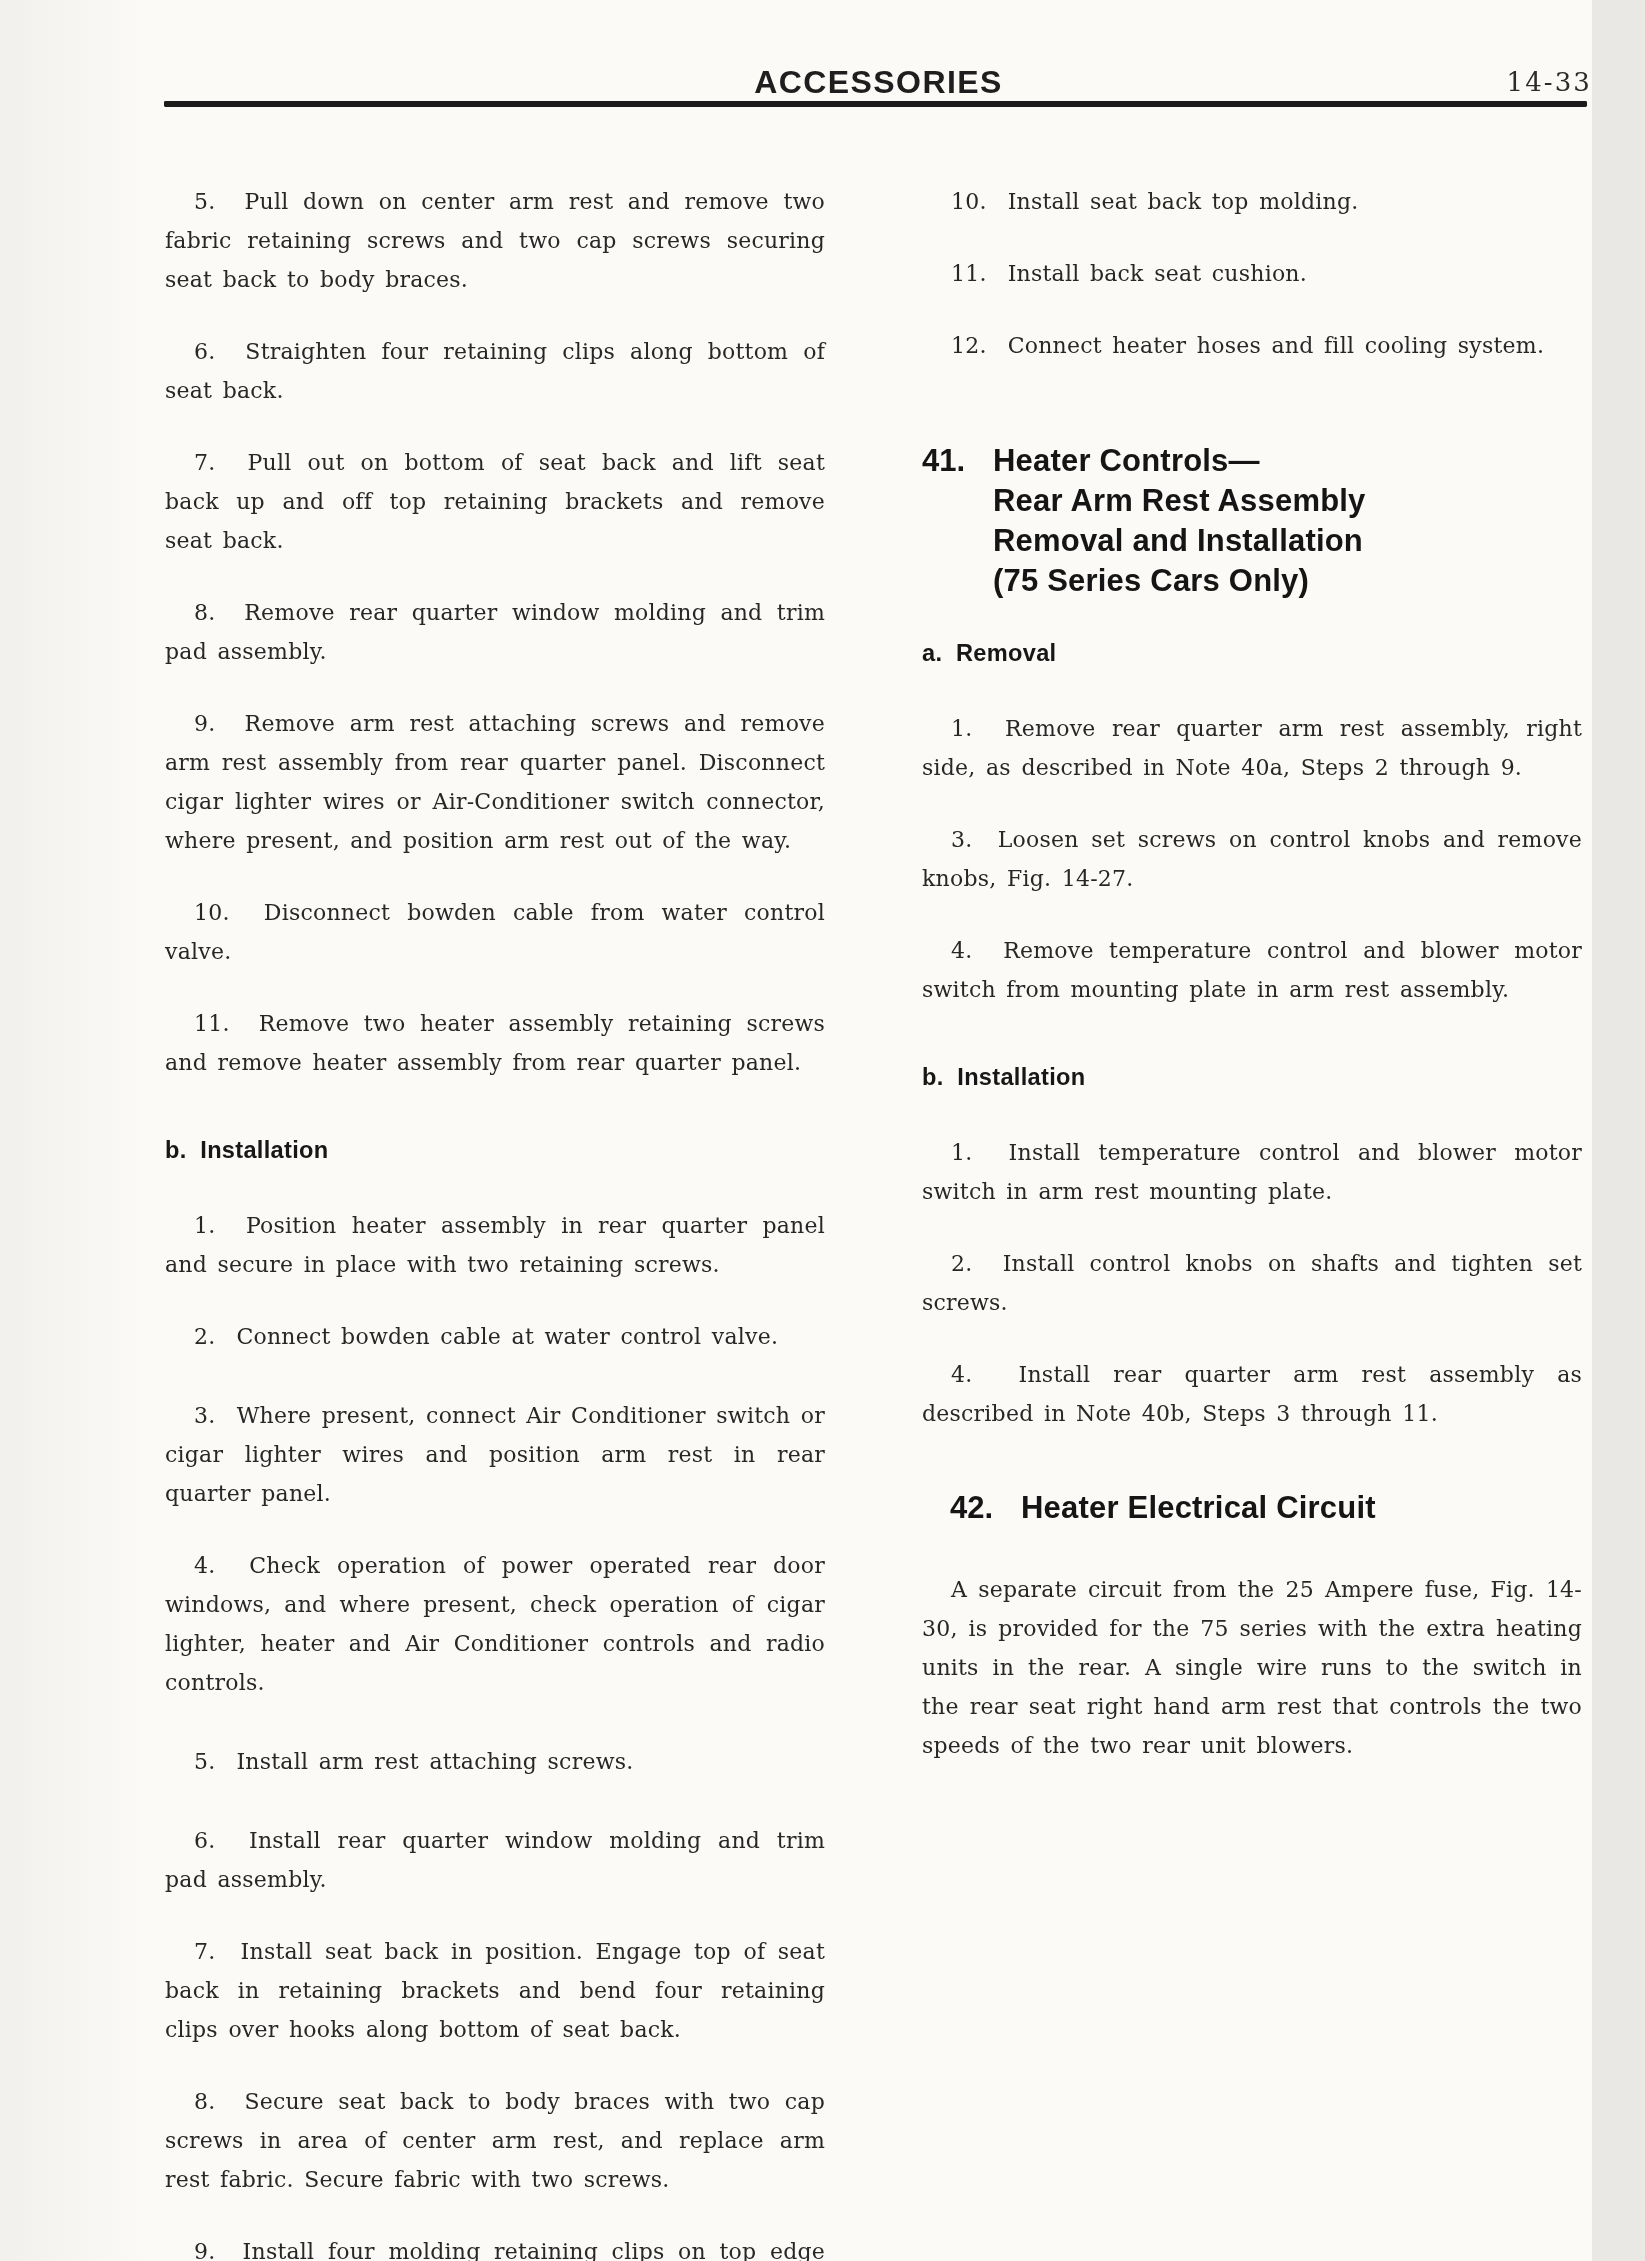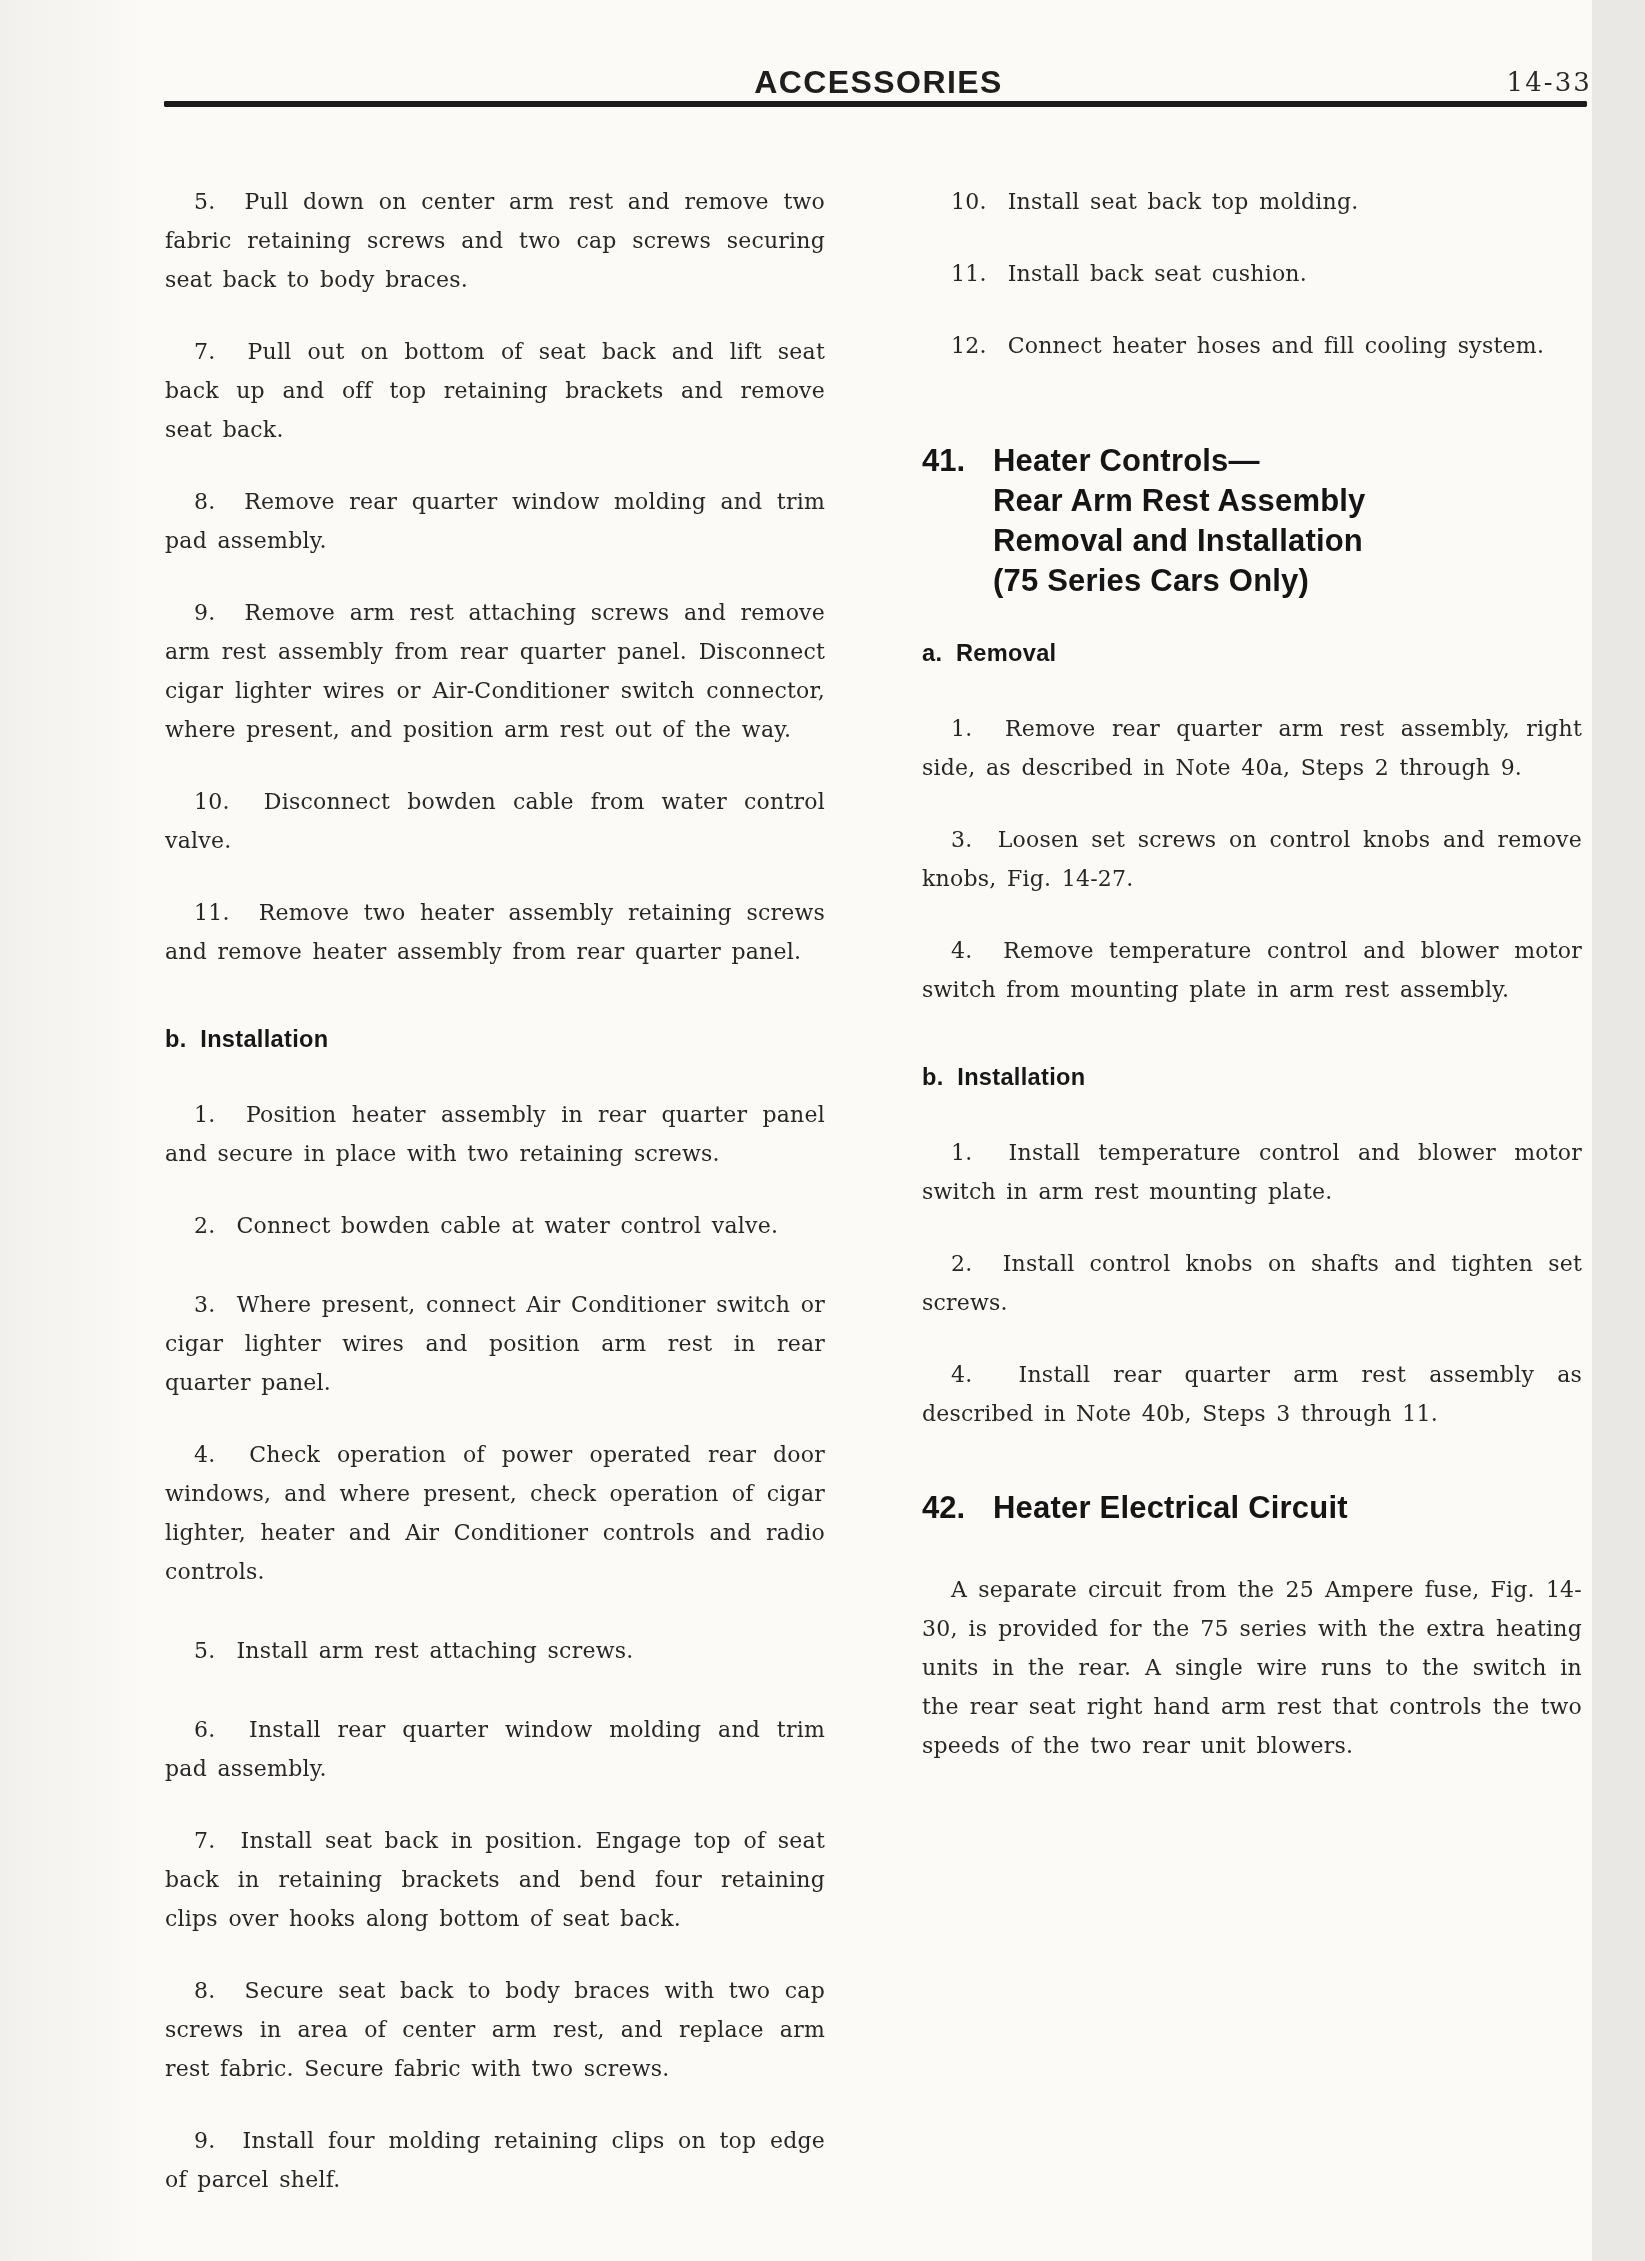--- a/index.html
+++ b/index.html
@@ -94,20 +94,21 @@
   <div class="page-header">
     <div class="header-title">ACCESSORIES</div>
     <div class="page-num">14-33</div>
   </div>
   <div class="header-rule"></div>
 
   <div class="columns">
 
     <div class="col">
       <p class="step">5.&nbsp; Pull down on center arm rest and remove two fabric retaining screws and two cap screws securing seat back to body braces.</p>
+      <p class="step">6.&nbsp; Straighten four retaining clips along bottom of seat back.</p>
       <p class="step">7.&nbsp; Pull out on bottom of seat back and lift seat back up and off top retaining brackets and remove seat back.</p>
       <p class="step">8.&nbsp; Remove rear quarter window molding and trim pad assembly.</p>
       <p class="step">9.&nbsp; Remove arm rest attaching screws and remove arm rest assembly from rear quarter panel. Disconnect cigar lighter wires or Air-Conditioner switch connector, where present, and position arm rest out of the way.</p>
       <p class="step">10.&nbsp; Disconnect bowden cable from water control valve.</p>
       <p class="step mb-lg">11.&nbsp; Remove two heater assembly retaining screws and remove heater assembly from rear quarter panel.</p>
 
       <h3 class="subhead">b.&nbsp; Installation</h3>
 
       <p class="step">1.&nbsp; Position heater assembly in rear quarter panel and secure in place with two retaining screws.</p>
       <p class="step mb-md">2.&nbsp; Connect bowden cable at water control valve.</p>
@@ -140,21 +141,21 @@
       <p class="step">1.&nbsp; Remove rear quarter arm rest assembly, right side, as described in Note 40a, Steps 2 through 9.</p>
       <p class="step">3.&nbsp; Loosen set screws on control knobs and remove knobs, Fig. 14-27.</p>
       <p class="step mb-lg">4.&nbsp; Remove temperature control and blower motor switch from mounting plate in arm rest assembly.</p>
 
       <h3 class="subhead">b.&nbsp; Installation</h3>
 
       <p class="step">1.&nbsp; Install temperature control and blower motor switch in arm rest mounting plate.</p>
       <p class="step">2.&nbsp; Install control knobs on shafts and tighten set screws.</p>
       <p class="step mb-lg">4.&nbsp; Install rear quarter arm rest assembly as described in Note 40b, Steps 3 through 11.</p>
 
-      <div class="section-head" style="margin-bottom:42px;">
+      <div class="section-head" style="margin-bottom:42px;margin-left:28px;">
         <div class="num">42.</div>
         <div class="title-single">Heater Electrical Circuit</div>
       </div>
 
       <p class="para mb-0">A separate circuit from the 25 Ampere fuse, Fig. 14-30, is provided for the 75 series with the extra heating units in the rear. A single wire runs to the switch in the rear seat right hand arm rest that controls the two speeds of the two rear unit blowers.</p>
     </div>
 
   </div>
 </div>
 

